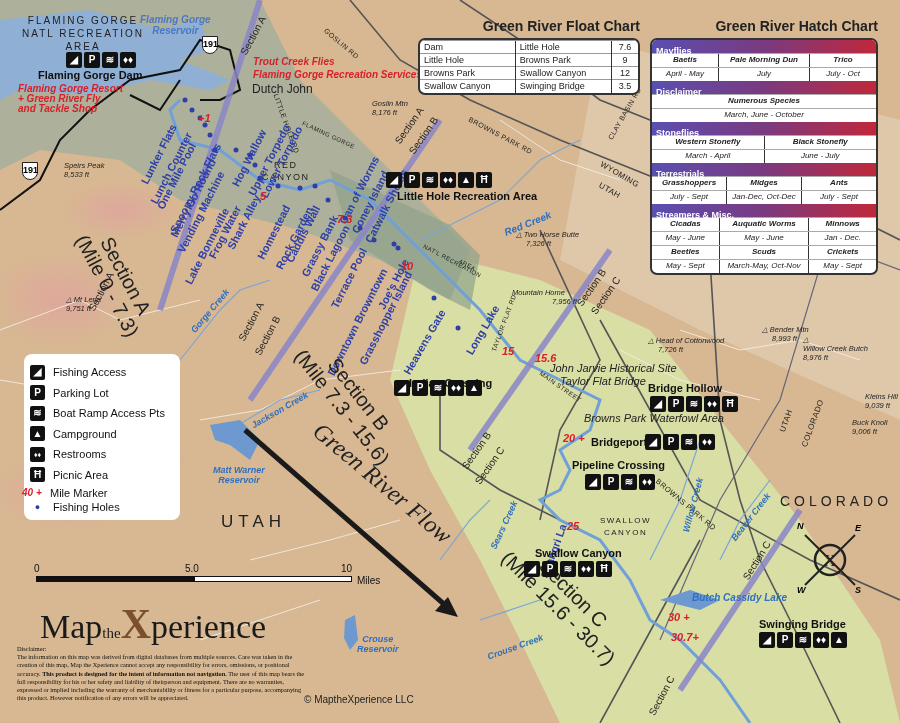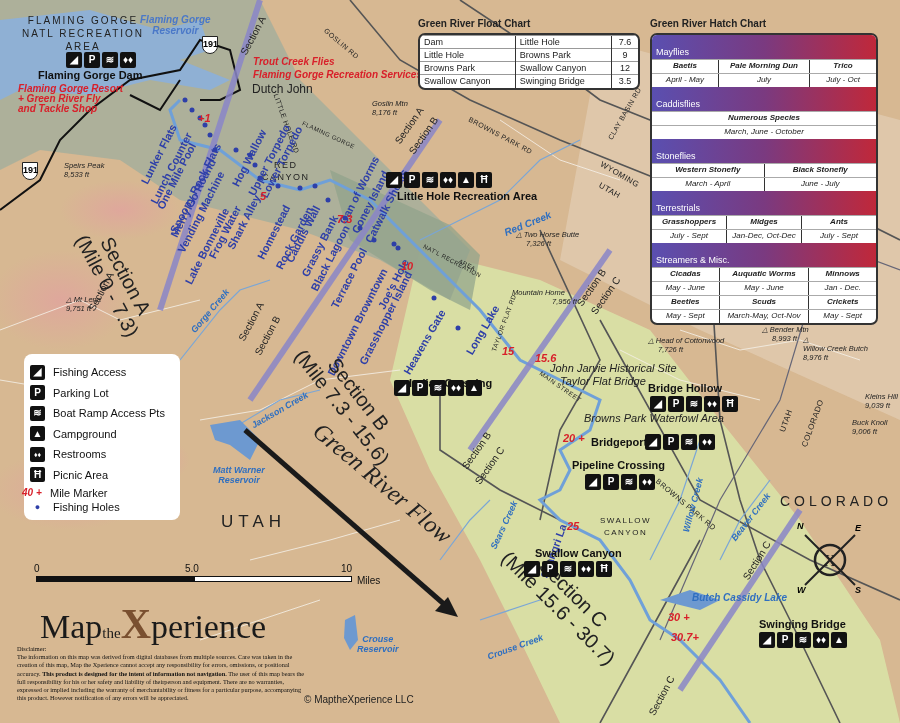--- a/index.html
+++ b/index.html
@@ -14,31 +14,31 @@
   .water { color: #2f6fc0; font-weight: bold; font-style: italic; font-size: 9px; }
   .peak { color: #222; font-style: italic; font-size: 7.5px; line-height: 9px; }
   .road { color: #222; font-size: 7px; letter-spacing: 0.5px; }
   .region { color: #222; font-size: 11px; letter-spacing: 3px; }
   .section-lbl { color: #222; font-size: 10px; }
   .big-section { color: #222; font-size: 20px; line-height: 21px; text-align: center; }
   .icons { display: flex; gap: 2px; }
   .ic { width: 16px; height: 16px; background: #111; color: #fff; border-radius: 2px; font-size: 10px; font-weight: bold; display: flex; align-items: center; justify-content: center; line-height: 1; }
 
   
-  .chart-title { font-weight: bold; font-size: 10px; color: #222; text-align: left; }
+  .chart-title { font-weight: bold; font-size: 14px; color: #222; text-align: right; }
   .float-tbl { border: 2px solid #333; border-radius: 7px; overflow: hidden; background: #fff; }
   .float-tbl table { border-collapse: collapse; width: 100%; font-size: 9px; }
   .float-tbl th { color: #fff; font-size: 10px; text-align: left; padding: 1px 4px; }
   .float-tbl td { border-top: 1px solid #999; padding: 1px 4px; height: 13px; color: #222; }
   .float-tbl td + td { border-left: 1px solid #333; }
   .grad { background: linear-gradient(90deg, #5a4fb0 0%, #7a3a80 50%, #c0283a 100%); }
 
   
   .hatch { border: 2px solid #333; border-radius: 7px; overflow: hidden; background: #fff; font-size: 8px; }
-  .hatch .cat { color: #fff; font-weight: normal; font-size: 9px; padding: 12px 4px; height: 13px; }
+  .hatch .cat { color: #fff; font-weight: bold; font-size: 9px; padding: 6px 4px; height: 13px; }
   .hatch .row { display: flex; border-top: 1px solid #aaa; }
   .hatch .cell { flex: 1; text-align: center; font-style: italic; padding: 1px 0; height: 13px; color: #222; }
   .hatch .cell + .cell { border-left: 1px solid #333; }
   .hatch .name { font-weight: bold; }
 
   
   .legend { background: #fff; border-radius: 8px; padding: 8px 6px; }
   .leg-row { display: flex; align-items: center; gap: 8px; height: 20.5px; font-size: 11px; color: #111; }
   .leg-row .ic { width: 15px; height: 15px; }
 
@@ -508,21 +508,21 @@
           <div class="cell name" style="flex:0.95">Baetis</div>
           <div class="cell name" style="flex:1.3">Pale Morning Dun</div>
           <div class="cell name" style="flex:0.95">Trico</div>
         </div>
       <div class="row">
           <div class="cell" style="flex:0.95">April - May</div>
           <div class="cell" style="flex:1.3">July</div>
           <div class="cell" style="flex:0.95">July - Oct</div>
         </div>
 
-      <div class="cat grad">Caddisflies</div>
+      <div class="cat grad">Disclaimer</div>
       <div class="row">
           <div class="cell name">Numerous Species</div>
         </div>
       <div class="row">
           <div class="cell">March,  June - October</div>
         </div>
 
       <div class="cat grad">Stoneflies</div>
       <div class="row">
           <div class="cell name">Western Stonefly</div>

